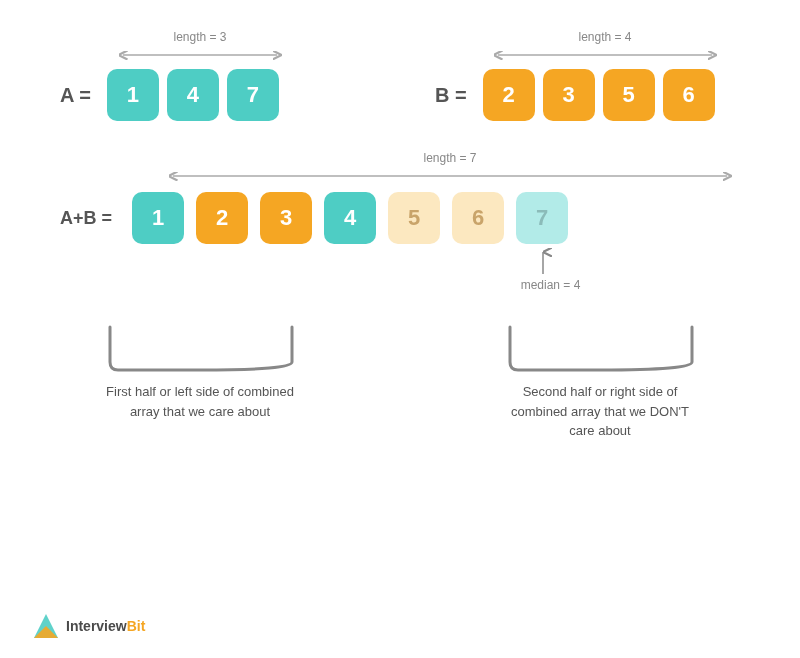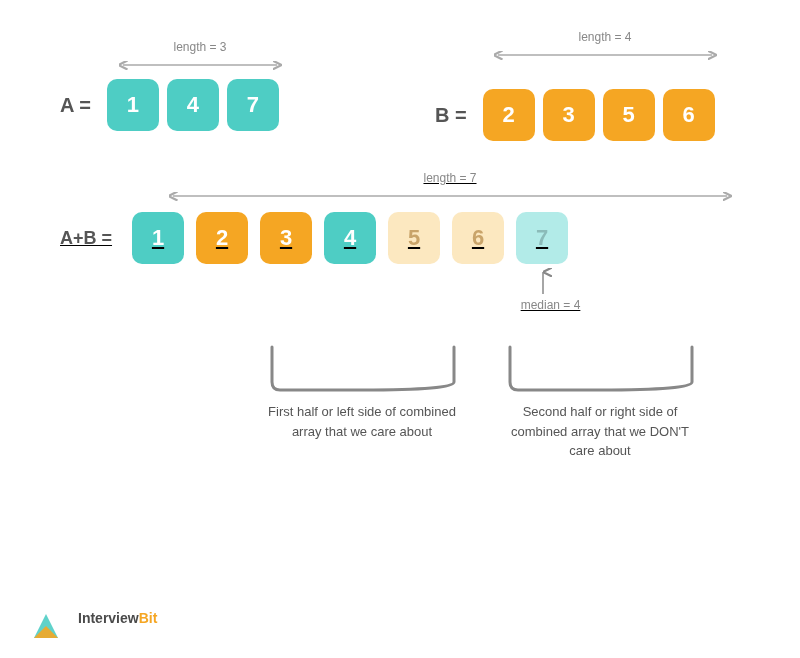--- a/index.html
+++ b/index.html
@@ -76,34 +76,33 @@
     .arrow-label {
       font-size: 12px;
       color: #888;
       margin-bottom: 3px;
     }
 
     
     .middle-section {
       margin-top: 30px;
       padding: 0 20px;
-      text-decoration: underline;
     }
 
     .combined-row {
       display: flex;
       align-items: center;
       gap: 12px;
       margin-top: 8px;
     }
 
     
     .bottom-section {
       display: flex;
-      justify-content: flex-end;
+      justify-content: space-between;
       margin-top: 30px;
       padding: 0 60px;
       gap: 38px;
     }
 
     .bracket-group {
       display: flex;
       flex-direction: column;
       align-items: center;
       width: 200px;
@@ -116,21 +115,22 @@
       line-height: 1.5;
       margin-top: 10px;
     }
 
     
     .logo {
       position: absolute;
       bottom: 16px;
       left: 30px;
       display: flex;
-      gap: 16px;
+      align-items: center;
+      gap: 4px;
     }
 
     .logo-icon {
       width: 32px;
       height: 32px;
     }
   </style>
 </head>
 <body>
 
@@ -154,21 +154,21 @@
         </svg>
       </div>
       <div class="array-row">
         <span class="array-label">A =</span>
         <div class="cell cell-teal">1</div>
         <div class="cell cell-teal">4</div>
         <div class="cell cell-teal">7</div>
       </div>
     </div>
 
-    <div class="array-group" style="margin-right:20px;gap:20px;">
+    <div class="array-group" style="margin-right:20px;">
       <div class="arrow-container" style="margin-left:55px;">
         <span class="arrow-label">length = 4</span>
         <svg width="230" height="16">
           <defs>
             <marker id="arrowL2" markerWidth="6" markerHeight="6" refX="3" refY="3" orient="auto">
               <path d="M6,0 L0,3 L6,6" fill="none" stroke="#aaa" stroke-width="1.5"></path>
             </marker>
             <marker id="arrowR2" markerWidth="6" markerHeight="6" refX="3" refY="3" orient="auto">
               <path d="M0,0 L6,3 L0,6" fill="none" stroke="#aaa" stroke-width="1.5"></path>
             </marker>

